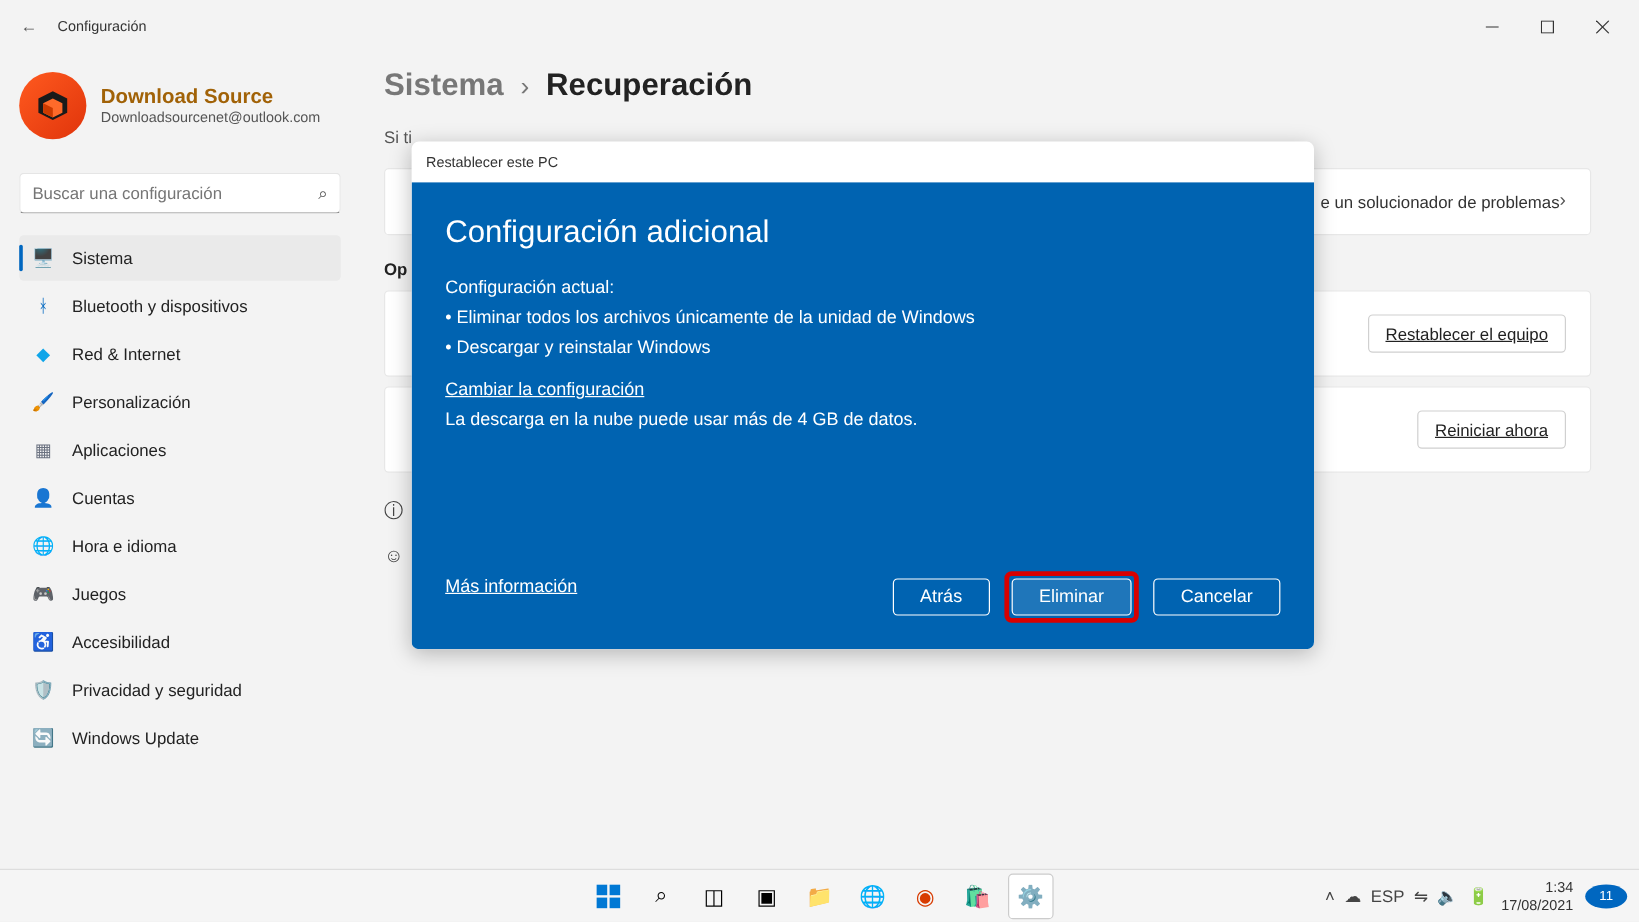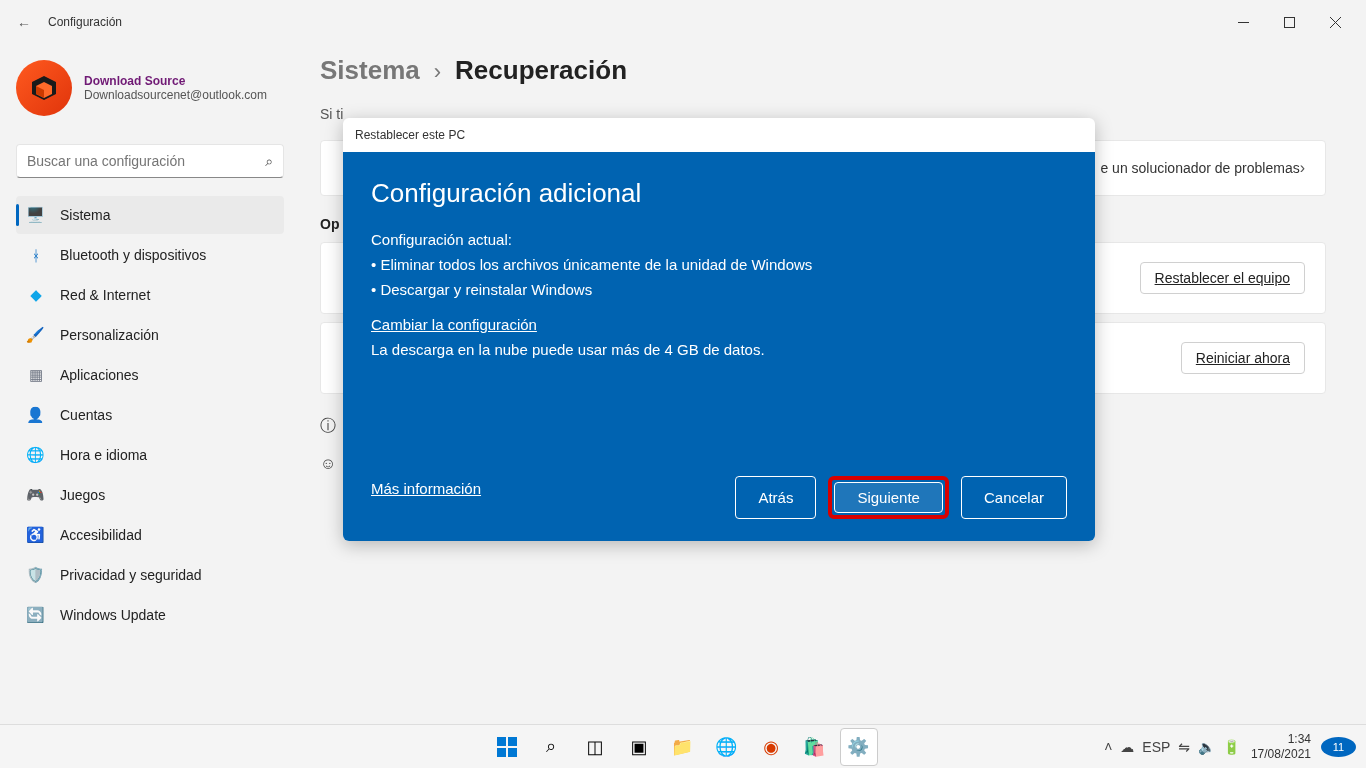--- a/index.html
+++ b/index.html
@@ -11,21 +11,21 @@
 .title { font-size: 12px; color: #333; margin-left: 8px; }
 .win-controls { margin-left: auto; display: flex; }
 .win-btn { width: 46px; height: 32px; display: flex; align-items: center; justify-content: center; color: #333; }
 
 
 .sidebar { position: absolute; left: 0; top: 44px; width: 300px; padding: 8px 16px; }
 .user { display: flex; align-items: center; margin-bottom: 20px; padding: 8px 0; }
 .avatar { width: 56px; height: 56px; border-radius: 50%; background: linear-gradient(135deg,#ff5a1f 0%,#e0340b 100%); display: flex; align-items: center; justify-content: center; position: relative; }
 .avatar svg { width: 32px; height: 32px; }
 .user-info { margin-left: 12px; }
-.user-name { font-size: 12px; font-weight: 600; color: #701a75; }
+.user-name { font-size: 17px; font-weight: 600; color: #a16207; }
 .user-email { font-size: 12px; color: #555; }
 
 .search { display: flex; align-items: center; background: #fff; border: 1px solid #e5e5e5; border-bottom: 1px solid #888; border-radius: 4px; height: 34px; padding: 0 10px; margin-bottom: 18px; }
 .search input { border: none; outline: none; flex: 1; font-size: 14px; background: transparent; }
 .search-icon { color: #555; font-size: 14px; }
 
 .nav-item { display: flex; align-items: center; height: 38px; padding: 0 10px; border-radius: 4px; font-size: 14px; color: #222; margin-bottom: 2px; position: relative; }
 .nav-item.active { background: #eaeaea; }
 .nav-item.active::before { content: ""; position: absolute; left: 0; top: 8px; bottom: 8px; width: 3px; background: #0067c0; border-radius: 2px; }
 .nav-icon { width: 20px; height: 20px; margin-right: 14px; display: inline-flex; align-items: center; justify-content: center; font-size: 15px; }
@@ -49,21 +49,21 @@
 
 .dialog-wrap { position: absolute; left: 343px; top: 118px; width: 752px; background: #fff; border-radius: 6px; box-shadow: 0 4px 18px rgba(0,0,0,0.25); overflow: hidden; }
 .dialog-title { font-size: 12px; color: #333; padding: 10px 12px; }
 .dialog-body { background: #0063b1; color: #fff; padding: 26px 28px 22px; }
 .dlg-h { font-size: 26px; font-weight: 400; margin-bottom: 22px; }
 .dlg-sub { font-size: 15px; margin-bottom: 8px; }
 .dlg-li { font-size: 15px; margin-bottom: 8px; }
 .dlg-link { font-size: 15px; text-decoration: underline; display: inline-block; margin: 10px 0 8px; }
 .dlg-note { font-size: 15px; margin-bottom: 100px; }
 .dlg-more { font-size: 15px; text-decoration: underline; }
-.dlg-buttons { display: flex; justify-content: flex-end; gap: 12px; margin-top: 18px; }
+.dlg-buttons { display: flex; justify-content: flex-end; gap: 12px; margin-top: 18px; align-items: center; }
 .dlg-btn { background: transparent; border: 1px solid #fff; color: #fff; border-radius: 4px; padding: 6px 22px; font-size: 15px; }
 .dlg-btn.primary { background: rgba(255,255,255,0.12); }
 .highlight { border: 4px solid #d80000; border-radius: 6px; padding: 2px; }
 .dlg-row { display: flex; justify-content: space-between; align-items: center; }
 
 
 .taskbar { position: absolute; left: 0; right: 0; bottom: 0; height: 44px; background: #f5f5f5; border-top: 1px solid #ddd; display: flex; align-items: center; }
 .task-center { position: absolute; left: 50%; transform: translateX(-50%); display: flex; gap: 6px; }
 .task-icon { width: 38px; height: 38px; display: flex; align-items: center; justify-content: center; border-radius: 4px; font-size: 18px; }
 .task-icon.active { background: #fff; border: 1px solid #ccc; }
@@ -197,21 +197,21 @@
     <div class="dlg-sub">Configuración actual:</div>
     <div class="dlg-li">• Eliminar todos los archivos únicamente de la unidad de Windows</div>
     <div class="dlg-li">• Descargar y reinstalar Windows</div>
     <a class="dlg-link">Cambiar la configuración</a>
     <div class="dlg-note">La descarga en la nube puede usar más de 4 GB de datos.</div>
     <div class="dlg-row">
       <a class="dlg-more">Más información</a>
       <div class="dlg-buttons">
         <button class="dlg-btn">Atrás</button>
         <span class="highlight">
-          <button class="dlg-btn primary">Siguiente</button>
+          <button class="dlg-btn primary">Eliminar</button>
         </span>
         <button class="dlg-btn">Cancelar</button>
       </div>
     </div>
   </div>
 </div>
 
 <div class="taskbar">
   <div class="task-center">
     <div class="task-icon">

